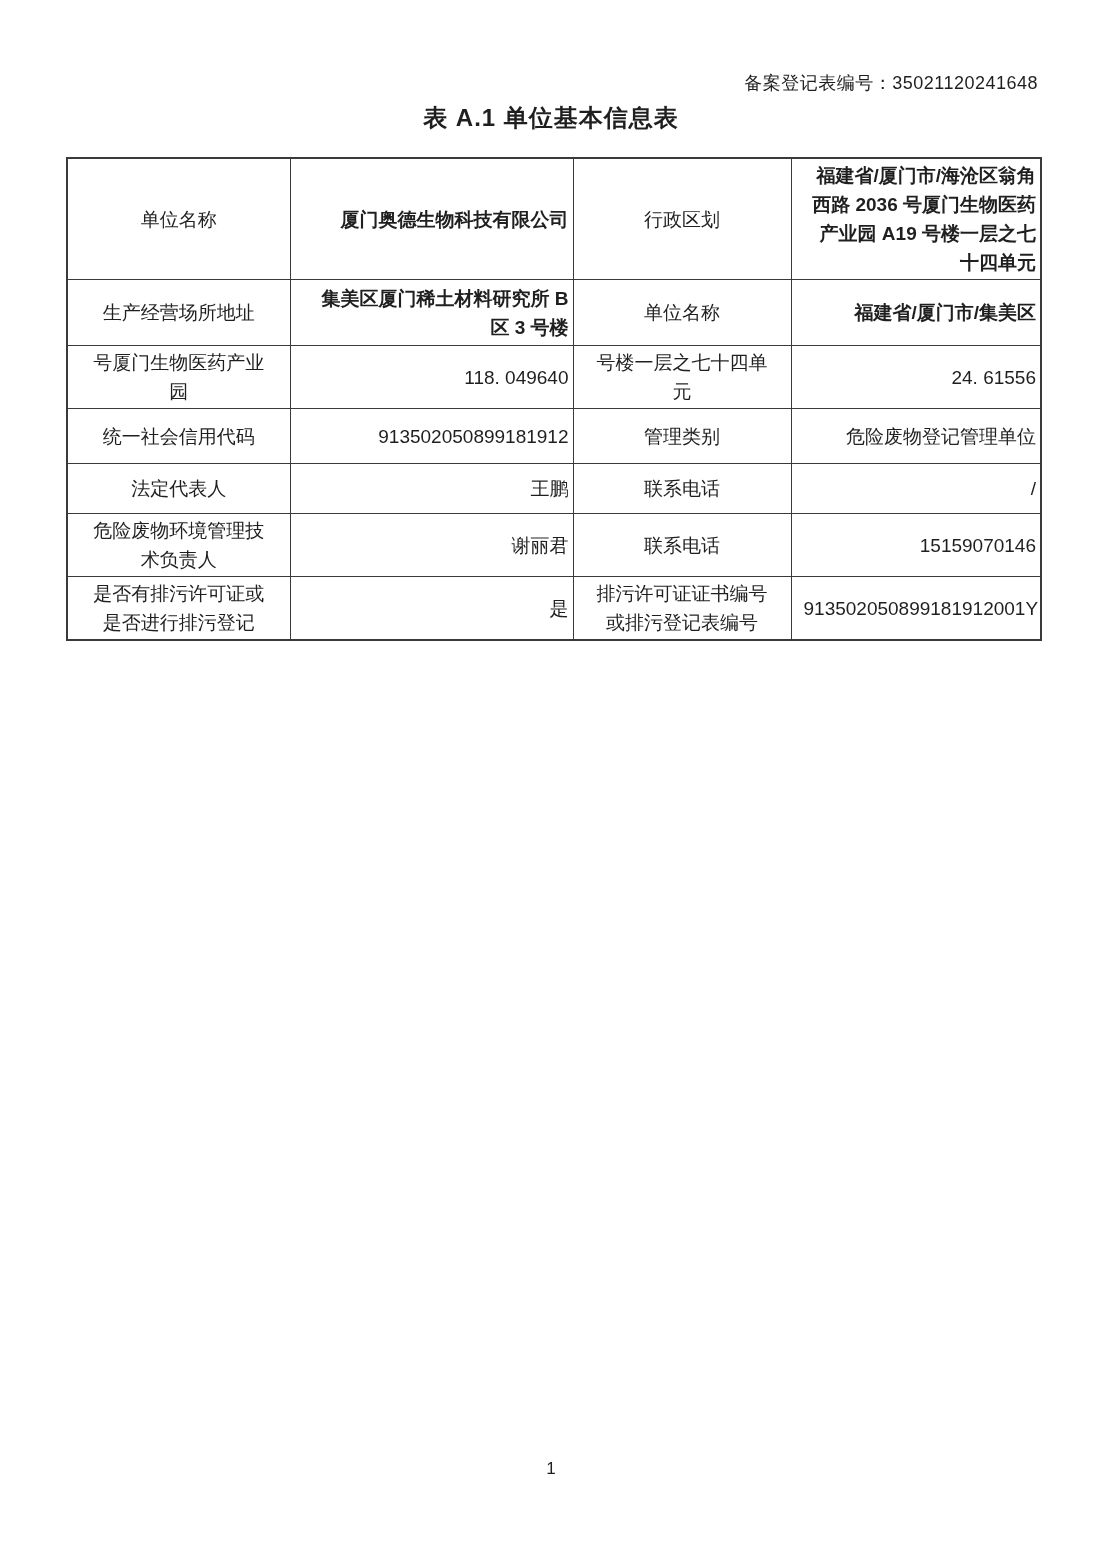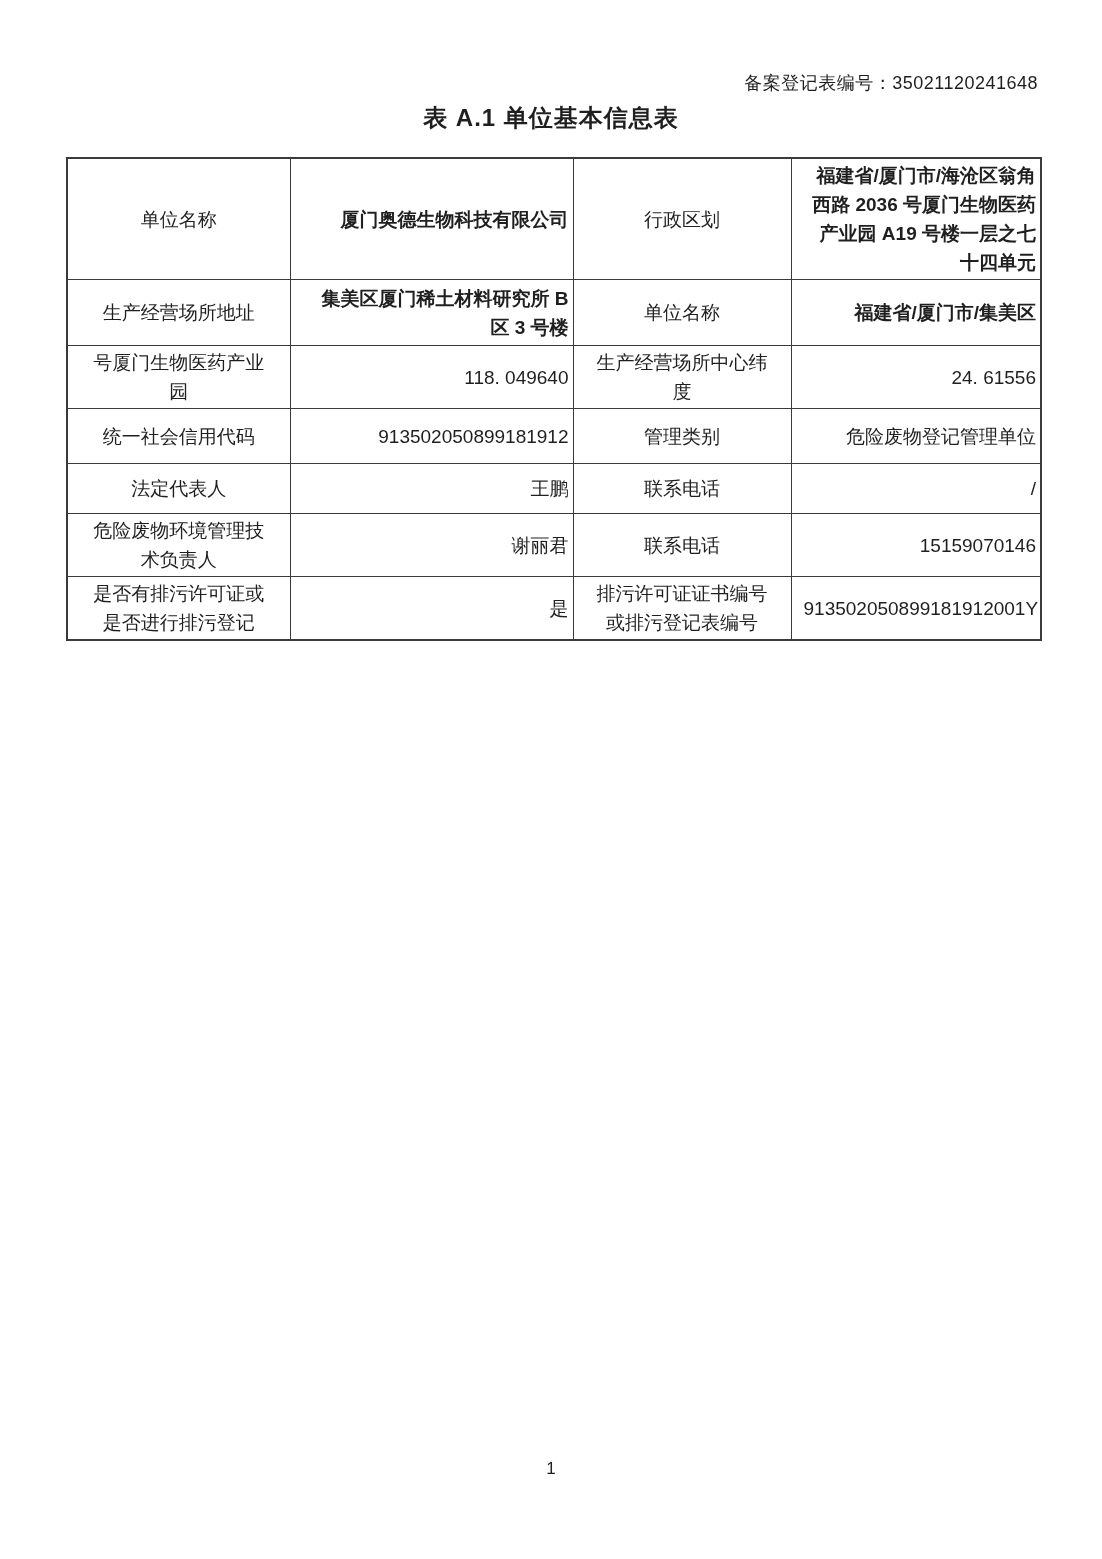--- a/index.html
+++ b/index.html
@@ -105,21 +105,21 @@
       </tr>
       <tr class="r2">
         <td class="label">生产经营场所地址</td>
         <td class="value bold">集美区厦门稀土材料研究所 B 区 3 号楼</td>
         <td class="label">单位名称</td>
         <td class="value bold">福建省/厦门市/集美区</td>
       </tr>
       <tr class="r4">
         <td class="label">号厦门生物医药产业园</td>
         <td class="value">118. 049640</td>
-        <td class="label">生产经营场所中心纬度</td>
+        <td class="label">号楼一层之七十四单元</td>
         <td class="value">24. 61556</td>
       </tr>
       <tr class="r5">
         <td class="label">统一社会信用代码</td>
         <td class="value">913502050899181912</td>
         <td class="label">管理类别</td>
         <td class="value">危险废物登记管理单位</td>
       </tr>
       <tr class="r6">
         <td class="label">法定代表人</td>

